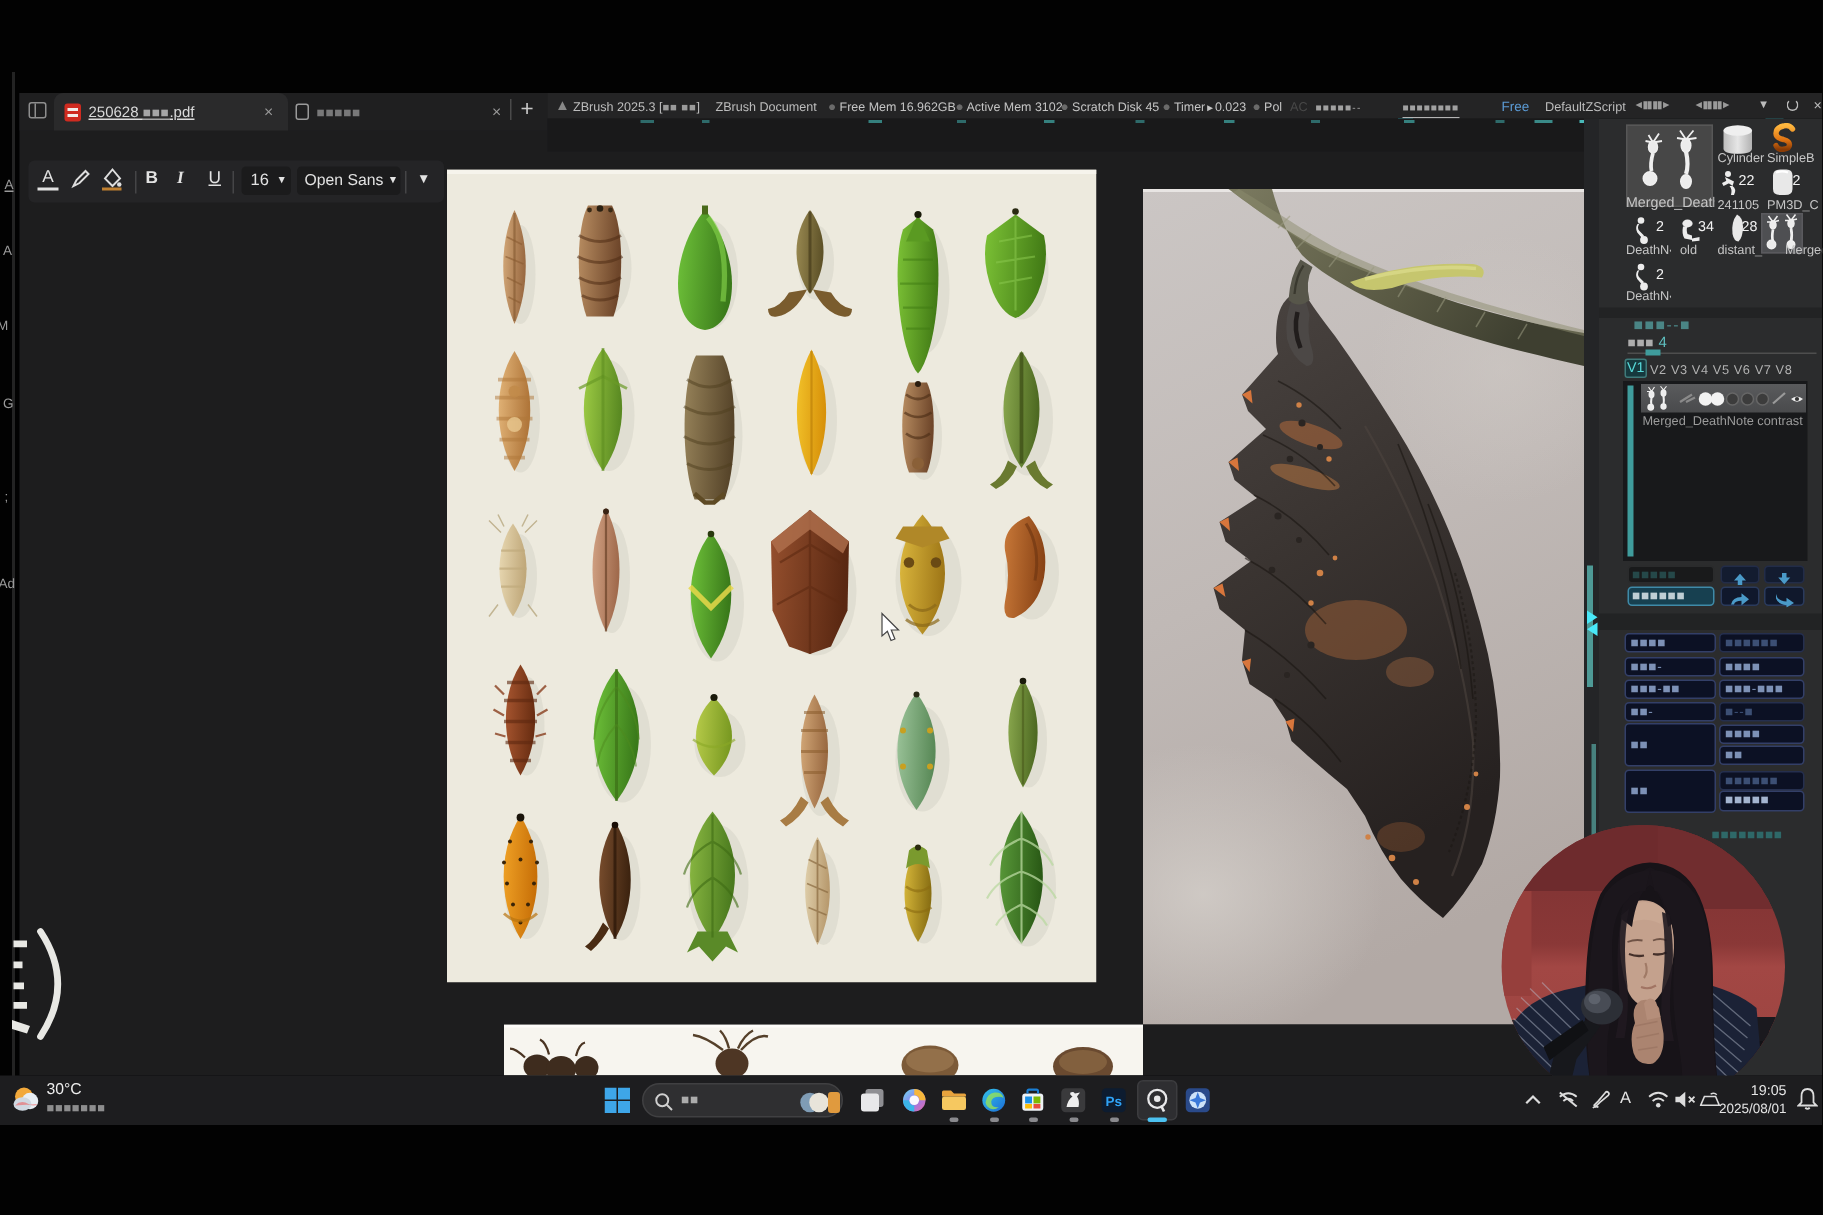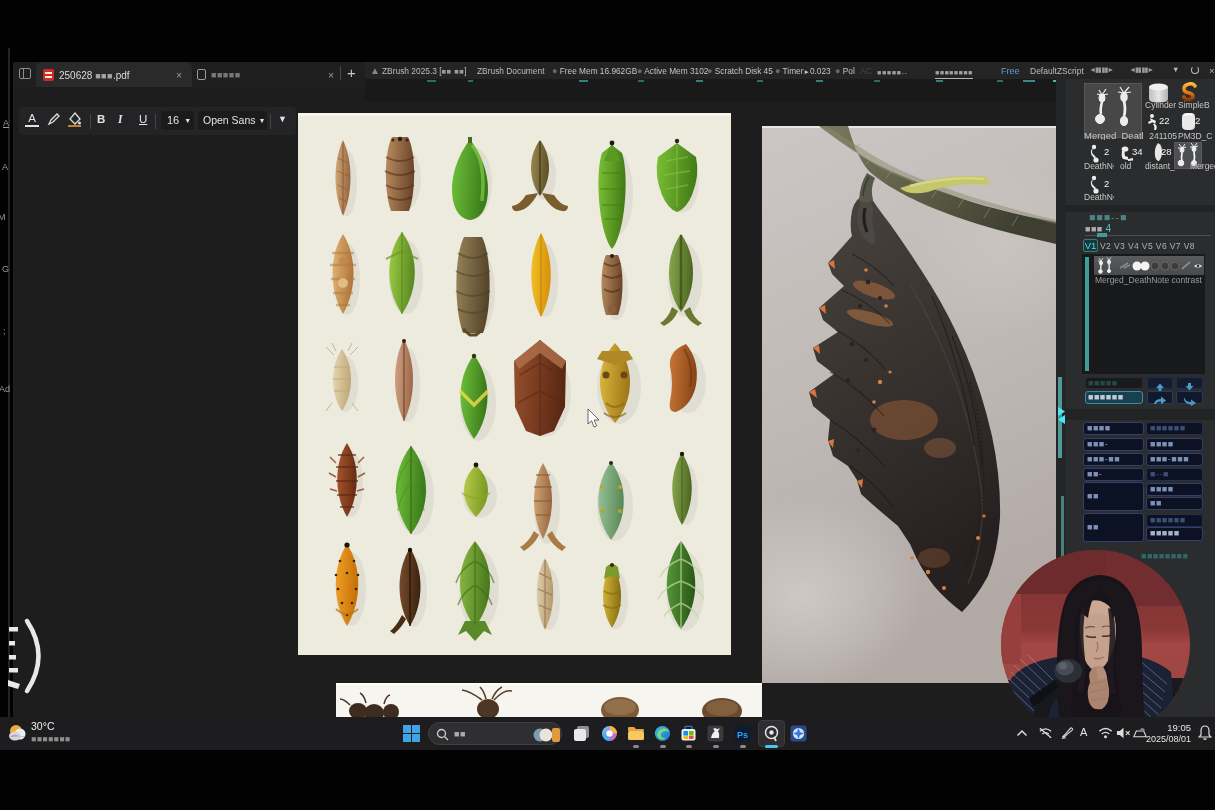--- a/index.html
+++ b/index.html
@@ -33,21 +33,21 @@
 
 <div class="abs" style="left:13px;top:62px;width:352px;height:25px;background:#1f1f20;"></div>
 <div class="abs" style="left:19px;top:68px;width:12px;height:11px;border:1px solid #8e8e8e;border-radius:2px;">
       <div style="width:4px;height:9px;border-right:1px solid #8e8e8e;"></div>
     </div>
 <div class="abs" style="left:36px;top:62px;width:156px;height:25px;background:#2a2a2b;border-radius:6px 6px 0 0;"></div>
 <div class="abs" style="left:43px;top:69px;width:11px;height:12px;background:#cf2b20;border-radius:2px;">
       <div style="position:absolute;left:2px;top:3px;width:7px;height:2px;background:#f2ece8;"></div>
       <div style="position:absolute;left:2px;top:7px;width:7px;height:2px;background:#f2ece8;"></div>
     </div>
-<div class="abs" style="left:59px;top:70px;font-size:10px;color:#dadada;">250628 <span class="jp" style="font-size:9px;opacity:.7;">■■■</span>.pdf</div>
+<div class="abs" style="left:59px;top:70px;font-size:10px;color:#dadada;text-decoration:underline;">250628 <span class="jp" style="font-size:9px;opacity:.7;">■■■</span>.pdf</div>
 <div class="abs" style="left:176px;top:69px;font-size:10.5px;color:#9a9a9a;">×</div>
 <div class="abs" style="left:197px;top:69px;width:9px;height:11px;border:1px solid #9a9a9a;border-radius:2px;"></div>
 <div class="abs" style="left:211px;top:70px;font-size:9px;color:#b4b4b4;"><span class="jpl">■■■■■</span></div>
 <div class="abs" style="left:328px;top:69px;font-size:10.5px;color:#9a9a9a;">×</div>
 <div class="abs" style="left:340px;top:66px;width:1px;height:14px;background:#4a4a4a;"></div>
 <div class="abs" style="left:347px;top:64px;font-size:15px;color:#c8c8c8;">+</div>
 
 <div class="abs" style="left:19px;top:107px;width:277px;height:28px;background:#242426;border-radius:4px;color:#e2e2e2;font-size:11.5px;">
 <div class="abs" style="left:6px;top:5px;width:14px;text-align:center;border-bottom:2px solid #e2e2e2;padding-bottom:1px;">A</div>
 <div class="abs" style="left:27px;top:4px;"><svg width="16" height="16">
@@ -518,21 +518,21 @@
   <div class="abs" style="left:122px;top:22px;width:34px;color:#c6c6c6;font-size:8.5px;line-height:9px;overflow:hidden;white-space:nowrap;">SimpleB</div>
   <svg class="abs" style="left:90px;top:33px;" width="20" height="20" viewBox="0 0 20 20">
         <g fill="#ededed">
           <circle cx="6" cy="4" r="2"></circle>
           <path d="M4 6 L10 9 L9 12 L5 9 Z"></path>
           <path d="M9 12 Q12 14 10 18 L8 18 Q9 14 7 12 Z"></path>
           <path d="M2 10 L6 8 L7 10 L3 12 Z"></path>
         </g>
       </svg>
   <div class="abs" style="left:103px;top:36px;color:#f2f2f2;font-size:9.5px;">22</div>
-  <div class="abs" style="left:89px;top:53px;width:32px;color:#c6c6c6;font-size:8.5px;line-height:9px;overflow:hidden;white-space:nowrap;text-align:right;">241105</div>
+  <div class="abs" style="left:89px;top:53px;width:32px;color:#c6c6c6;font-size:8.5px;line-height:9px;overflow:hidden;white-space:nowrap;">241105</div>
   <svg class="abs" style="left:123px;top:32px;" width="19" height="21" viewBox="0 0 19 21">
         <path d="M3 6 Q3 2 8 2 L12 2 Q16 2 16 6 L16 15 Q16 19 11 19 L8 19 Q3 19 3 15 Z" fill="#e8e8e8"></path>
         <path d="M5 4 Q9 2.5 13 4" stroke="#fff" stroke-width="1.5" fill="none"></path>
       </svg>
   <div class="abs" style="left:139px;top:36px;color:#f2f2f2;font-size:9.5px;">2</div>
   <div class="abs" style="left:122px;top:53px;width:34px;color:#c6c6c6;font-size:8.5px;line-height:9px;overflow:hidden;white-space:nowrap;">PM3D_C</div>
 
   <svg class="abs" style="left:31px;top:65px;" width="18" height="19" viewBox="0 0 18 19">
         <g fill="#ececec">
           <circle cx="7" cy="3" r="2.2"></circle>

